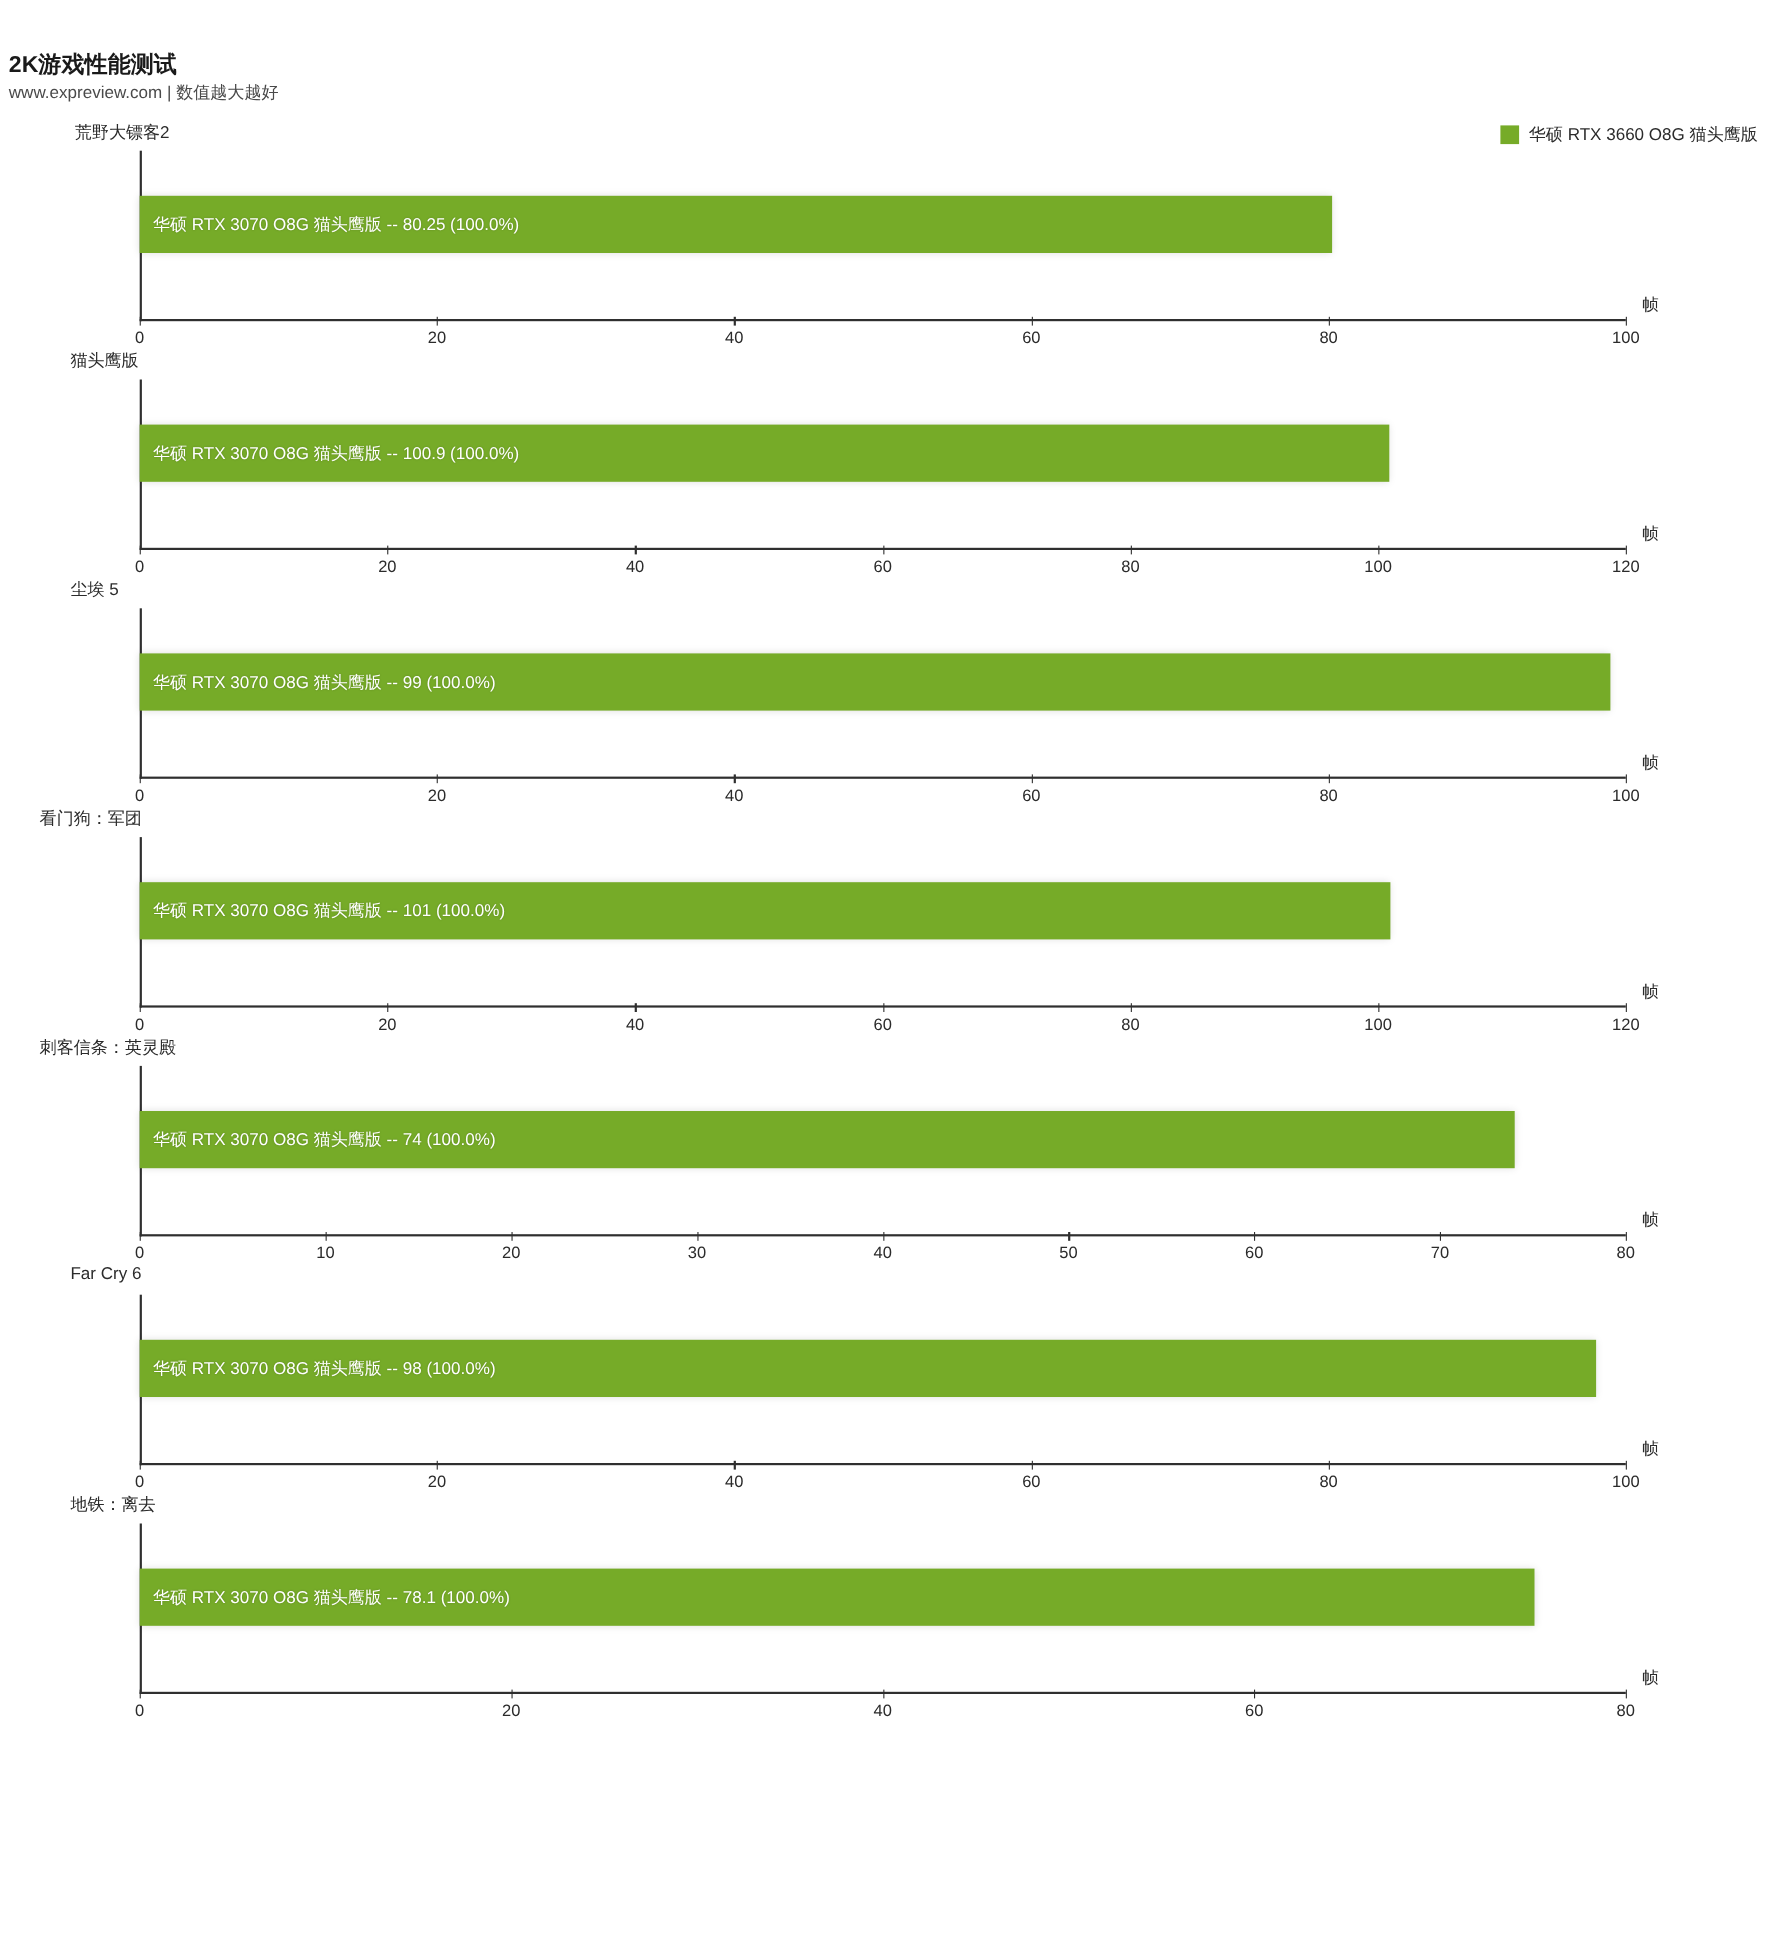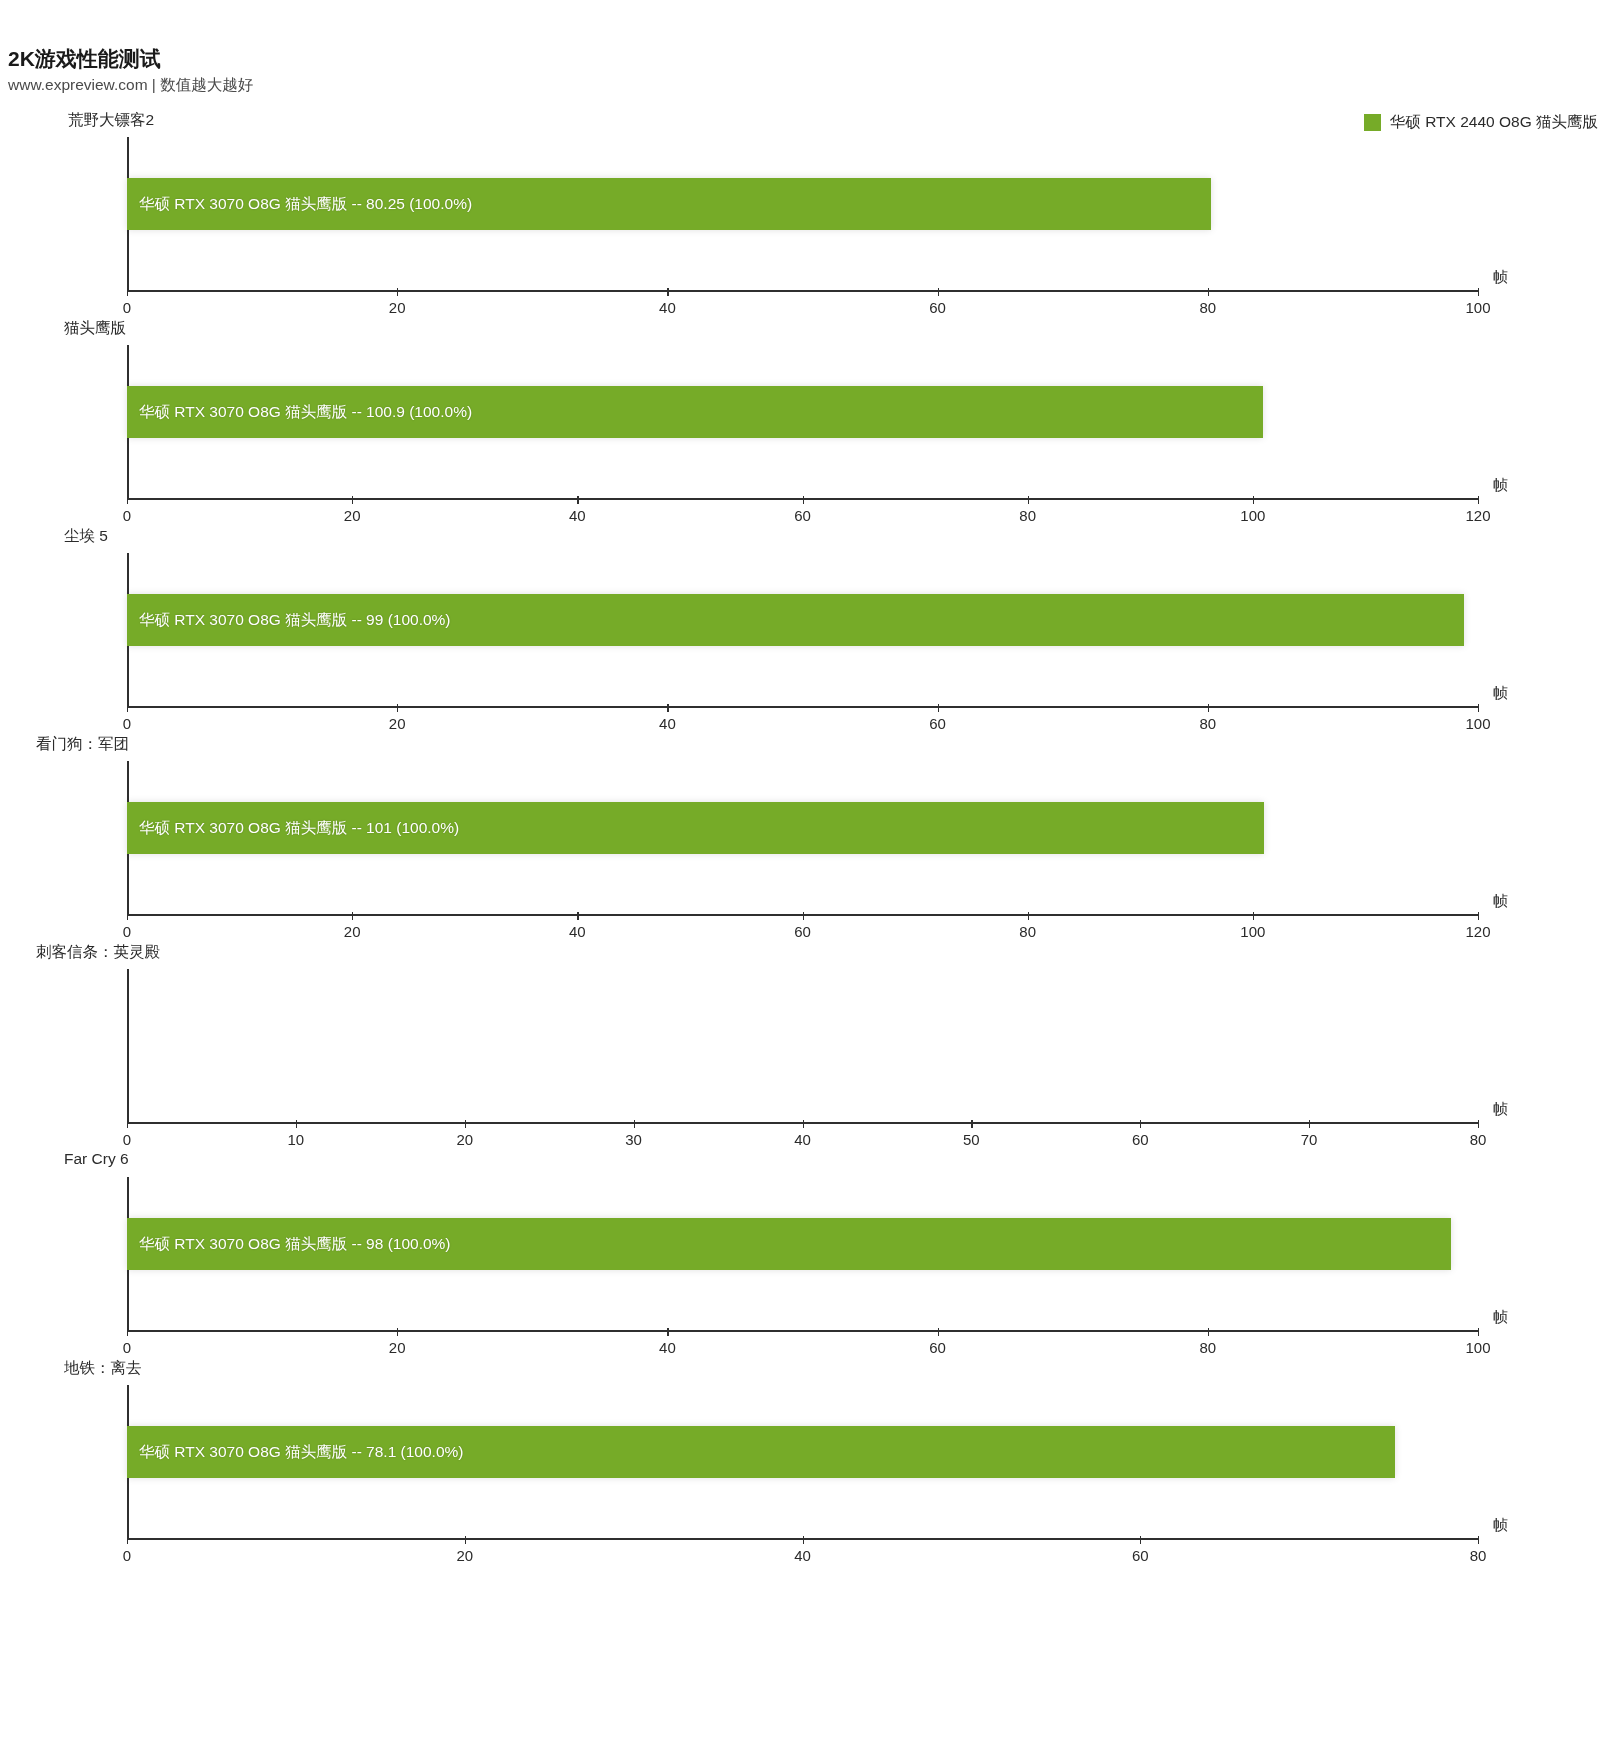--- a/index.html
+++ b/index.html
@@ -170,21 +170,21 @@
 
 <div id="page">
 
   <div class="header">
     <div class="header-title">2K游戏性能测试</div>
     <div class="header-sub">www.expreview.com | 数值越大越好</div>
   </div>
 
   <div class="legend">
     <span class="legend-swatch"></span>
-    <span class="legend-label">华硕 RTX 2440 O8G 猫头鹰版</span>
+    <span class="legend-label">华硕 RTX 3660 O8G 猫头鹰版</span>
   </div>
 
   <div class="charts" id="charts">
       <div class="chart-block">
         <div class="chart-title" style="left: 68px;">荒野大镖客2</div>
         <div class="plot">
           <div class="y-axis"></div>
           <div class="x-axis"></div>
           <div class="bar-row">
             <div class="bar" style="background: rgb(118, 171, 40); width: 1084.18px;">
@@ -343,20 +343,25 @@
             </div>
           </div>
           <div class="unit-label">帧</div>
         </div>
       </div>
       <div class="chart-block">
         <div class="chart-title" style="left: 36px;">刺客信条：英灵殿</div>
         <div class="plot">
           <div class="y-axis"></div>
           <div class="x-axis"></div>
+          <div class="bar-row">
+            <div class="bar" style="background: rgb(118, 171, 40); width: 1249.67px;">
+              <span class="bar-label">华硕 RTX 3070 O8G 猫头鹰版  --  74 (100.0%)</span>
+            </div>
+          </div>
           <div class="ticks">
             <div class="tick" style="left: 0px;">
               <span class="tick-mark"></span>
               <span class="tick-label">0</span>
             </div>
             <div class="tick" style="left: 168.875px;">
               <span class="tick-mark"></span>
               <span class="tick-label">10</span>
             </div>
             <div class="tick" style="left: 337.75px;">

